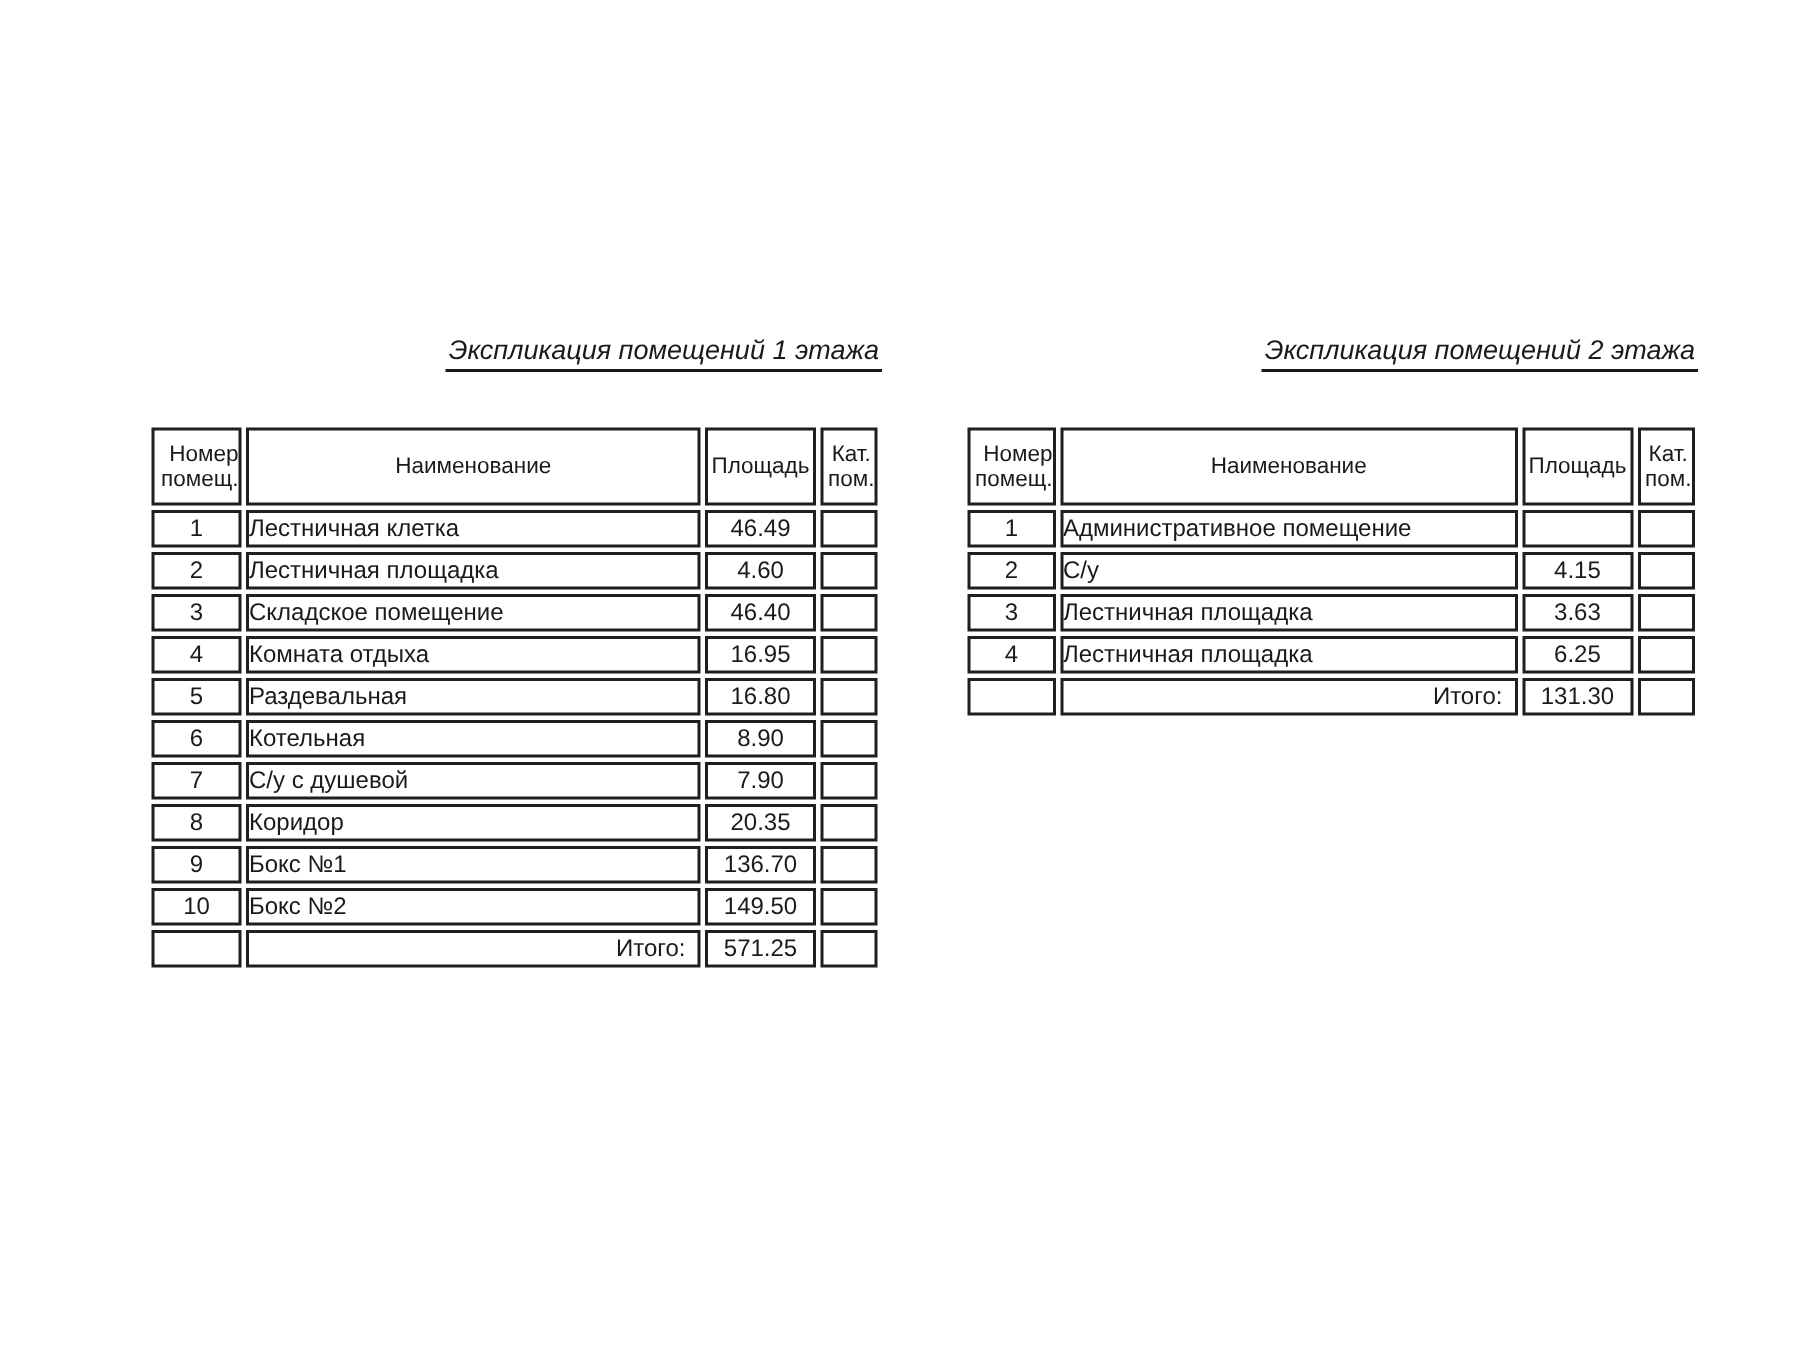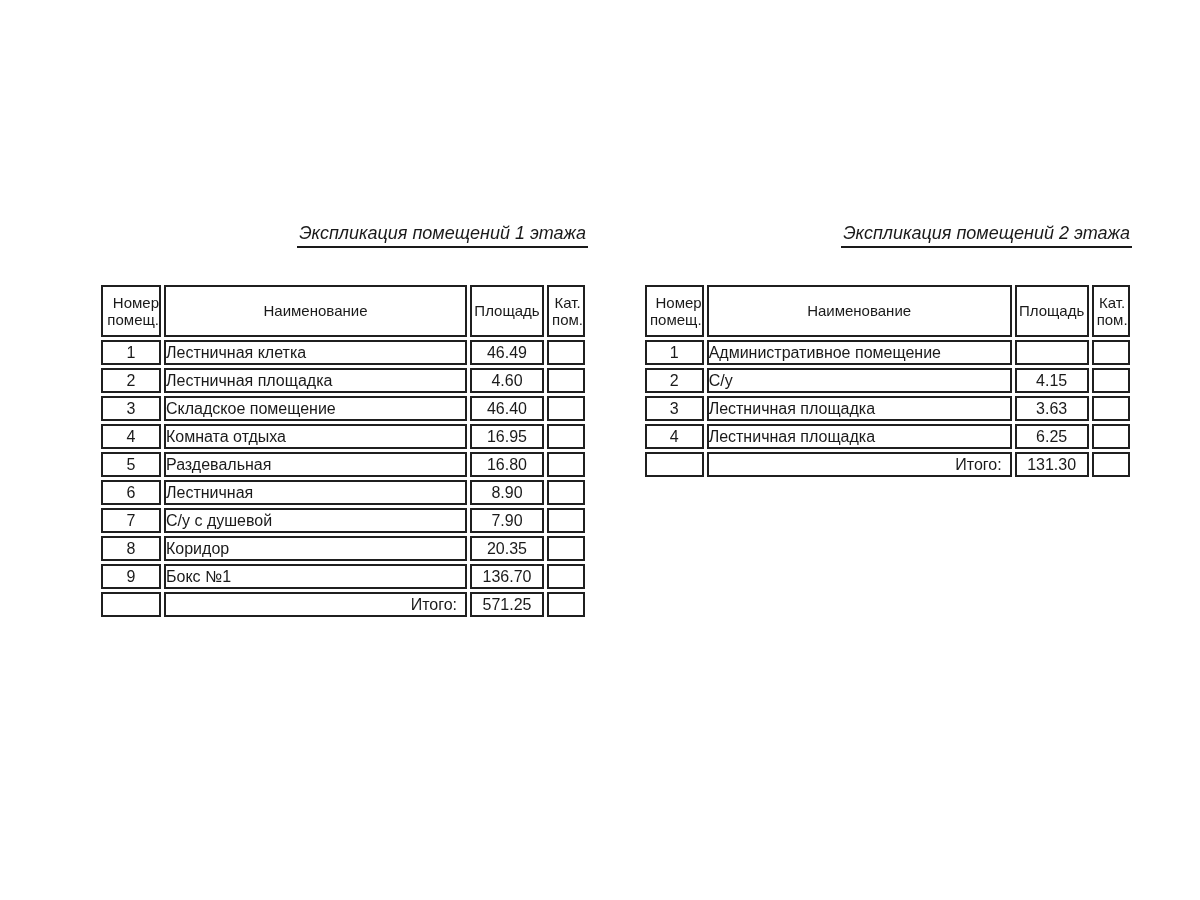--- a/index.html
+++ b/index.html
@@ -112,40 +112,46 @@
         <td class="c-cat"></td>
       </tr>
       <tr>
         <td class="c-num">5</td>
         <td class="c-name">Раздевальная</td>
         <td class="c-area">16.80</td>
         <td class="c-cat"></td>
       </tr>
       <tr>
         <td class="c-num">6</td>
-        <td class="c-name">Лестничная</td>
+        <td class="c-name">Котельная</td>
         <td class="c-area">8.90</td>
         <td class="c-cat"></td>
       </tr>
       <tr>
         <td class="c-num">7</td>
         <td class="c-name">С/у с душевой</td>
         <td class="c-area">7.90</td>
         <td class="c-cat"></td>
       </tr>
       <tr>
         <td class="c-num">8</td>
         <td class="c-name">Коридор</td>
         <td class="c-area">20.35</td>
         <td class="c-cat"></td>
       </tr>
       <tr>
         <td class="c-num">9</td>
         <td class="c-name">Бокс №1</td>
         <td class="c-area">136.70</td>
+        <td class="c-cat"></td>
+      </tr>
+      <tr>
+        <td class="c-num">10</td>
+        <td class="c-name">Бокс №2</td>
+        <td class="c-area">149.50</td>
         <td class="c-cat"></td>
       </tr>
       <tr>
         <td class="c-num"></td>
         <td class="c-name total-label">Итого:</td>
         <td class="c-area">571.25</td>
         <td class="c-cat"></td>
       </tr>
     </tbody>
   </table>

